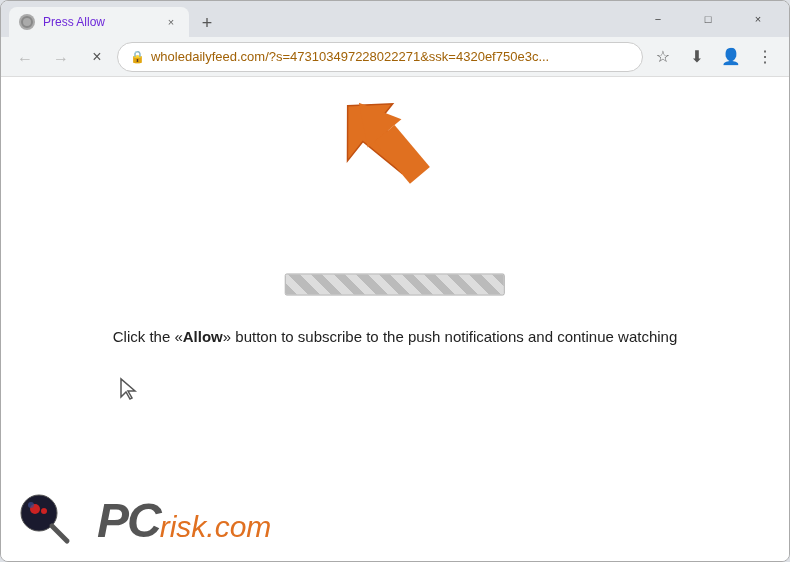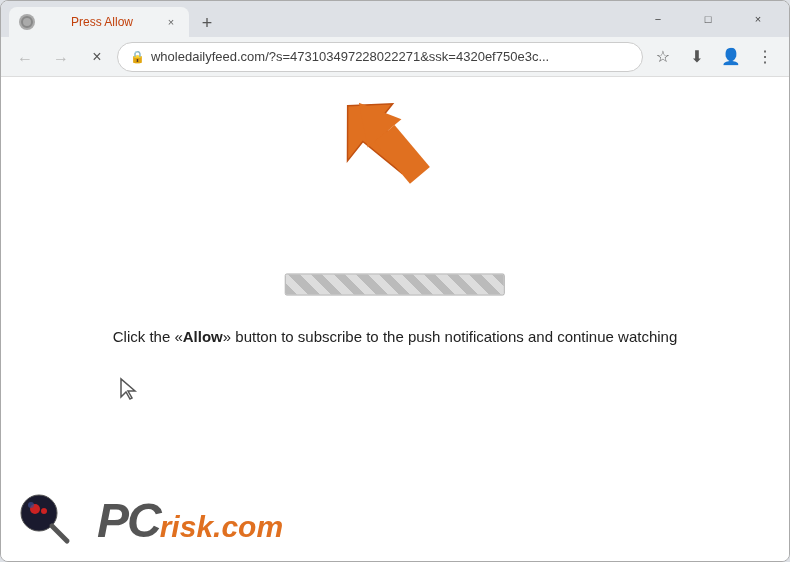--- a/index.html
+++ b/index.html
@@ -67,26 +67,25 @@
 
     .tab-favicon-circle {
       width: 12px;
       height: 12px;
       border-radius: 50%;
       border: 2px solid #888;
     }
 
     .tab-title {
       font-size: 12px;
-      color: #c2410c;
+      color: #6d28d9;
       white-space: nowrap;
       overflow: hidden;
       text-overflow: ellipsis;
       flex: 1;
-      margin-left: 28px;
     }
 
     .tab-close {
       width: 16px;
       height: 16px;
       border-radius: 50%;
       display: flex;
       align-items: center;
       justify-content: center;
       font-size: 11px;
@@ -164,21 +163,21 @@
     }
 
     .lock-icon {
       color: #555;
       font-size: 12px;
       flex-shrink: 0;
     }
 
     .url-text {
       font-size: 13px;
-      color: #404040;
+      color: #a16207;
       flex: 1;
       white-space: nowrap;
       overflow: hidden;
       text-overflow: ellipsis;
     }
 
     .nav-actions {
       display: flex;
       align-items: center;
       gap: 2px;
@@ -350,18 +349,18 @@
 
           <circle cx="27" cy="20" r="3" fill="#cc2222"></circle>
 
           <line x1="35" y1="35" x2="50" y2="50" stroke="#555" stroke-width="5" stroke-linecap="round"></line>
 
           <circle cx="14" cy="14" r="3" fill="#3a4a8a" opacity="0.7"></circle>
         </svg>
       </div>
       <div style="display:flex; align-items:baseline; line-height:1;">
         <span style="font-size:48px; font-weight:900; font-style:italic; color:#555; font-family:'Arial Black', Arial, sans-serif; letter-spacing:-2px;">PC</span>
-        <span style="font-size:30px; font-style:italic; color:#e07020; font-family:Arial, sans-serif; font-weight:bold;">risk.com</span>
+        <span style="font-size:30px; font-style:italic; color:#e07020; font-family:Arial, sans-serif; font-weight:normal;">risk.com</span>
       </div>
     </div>
 
   </div>
 </div>
 
 </body></html>

